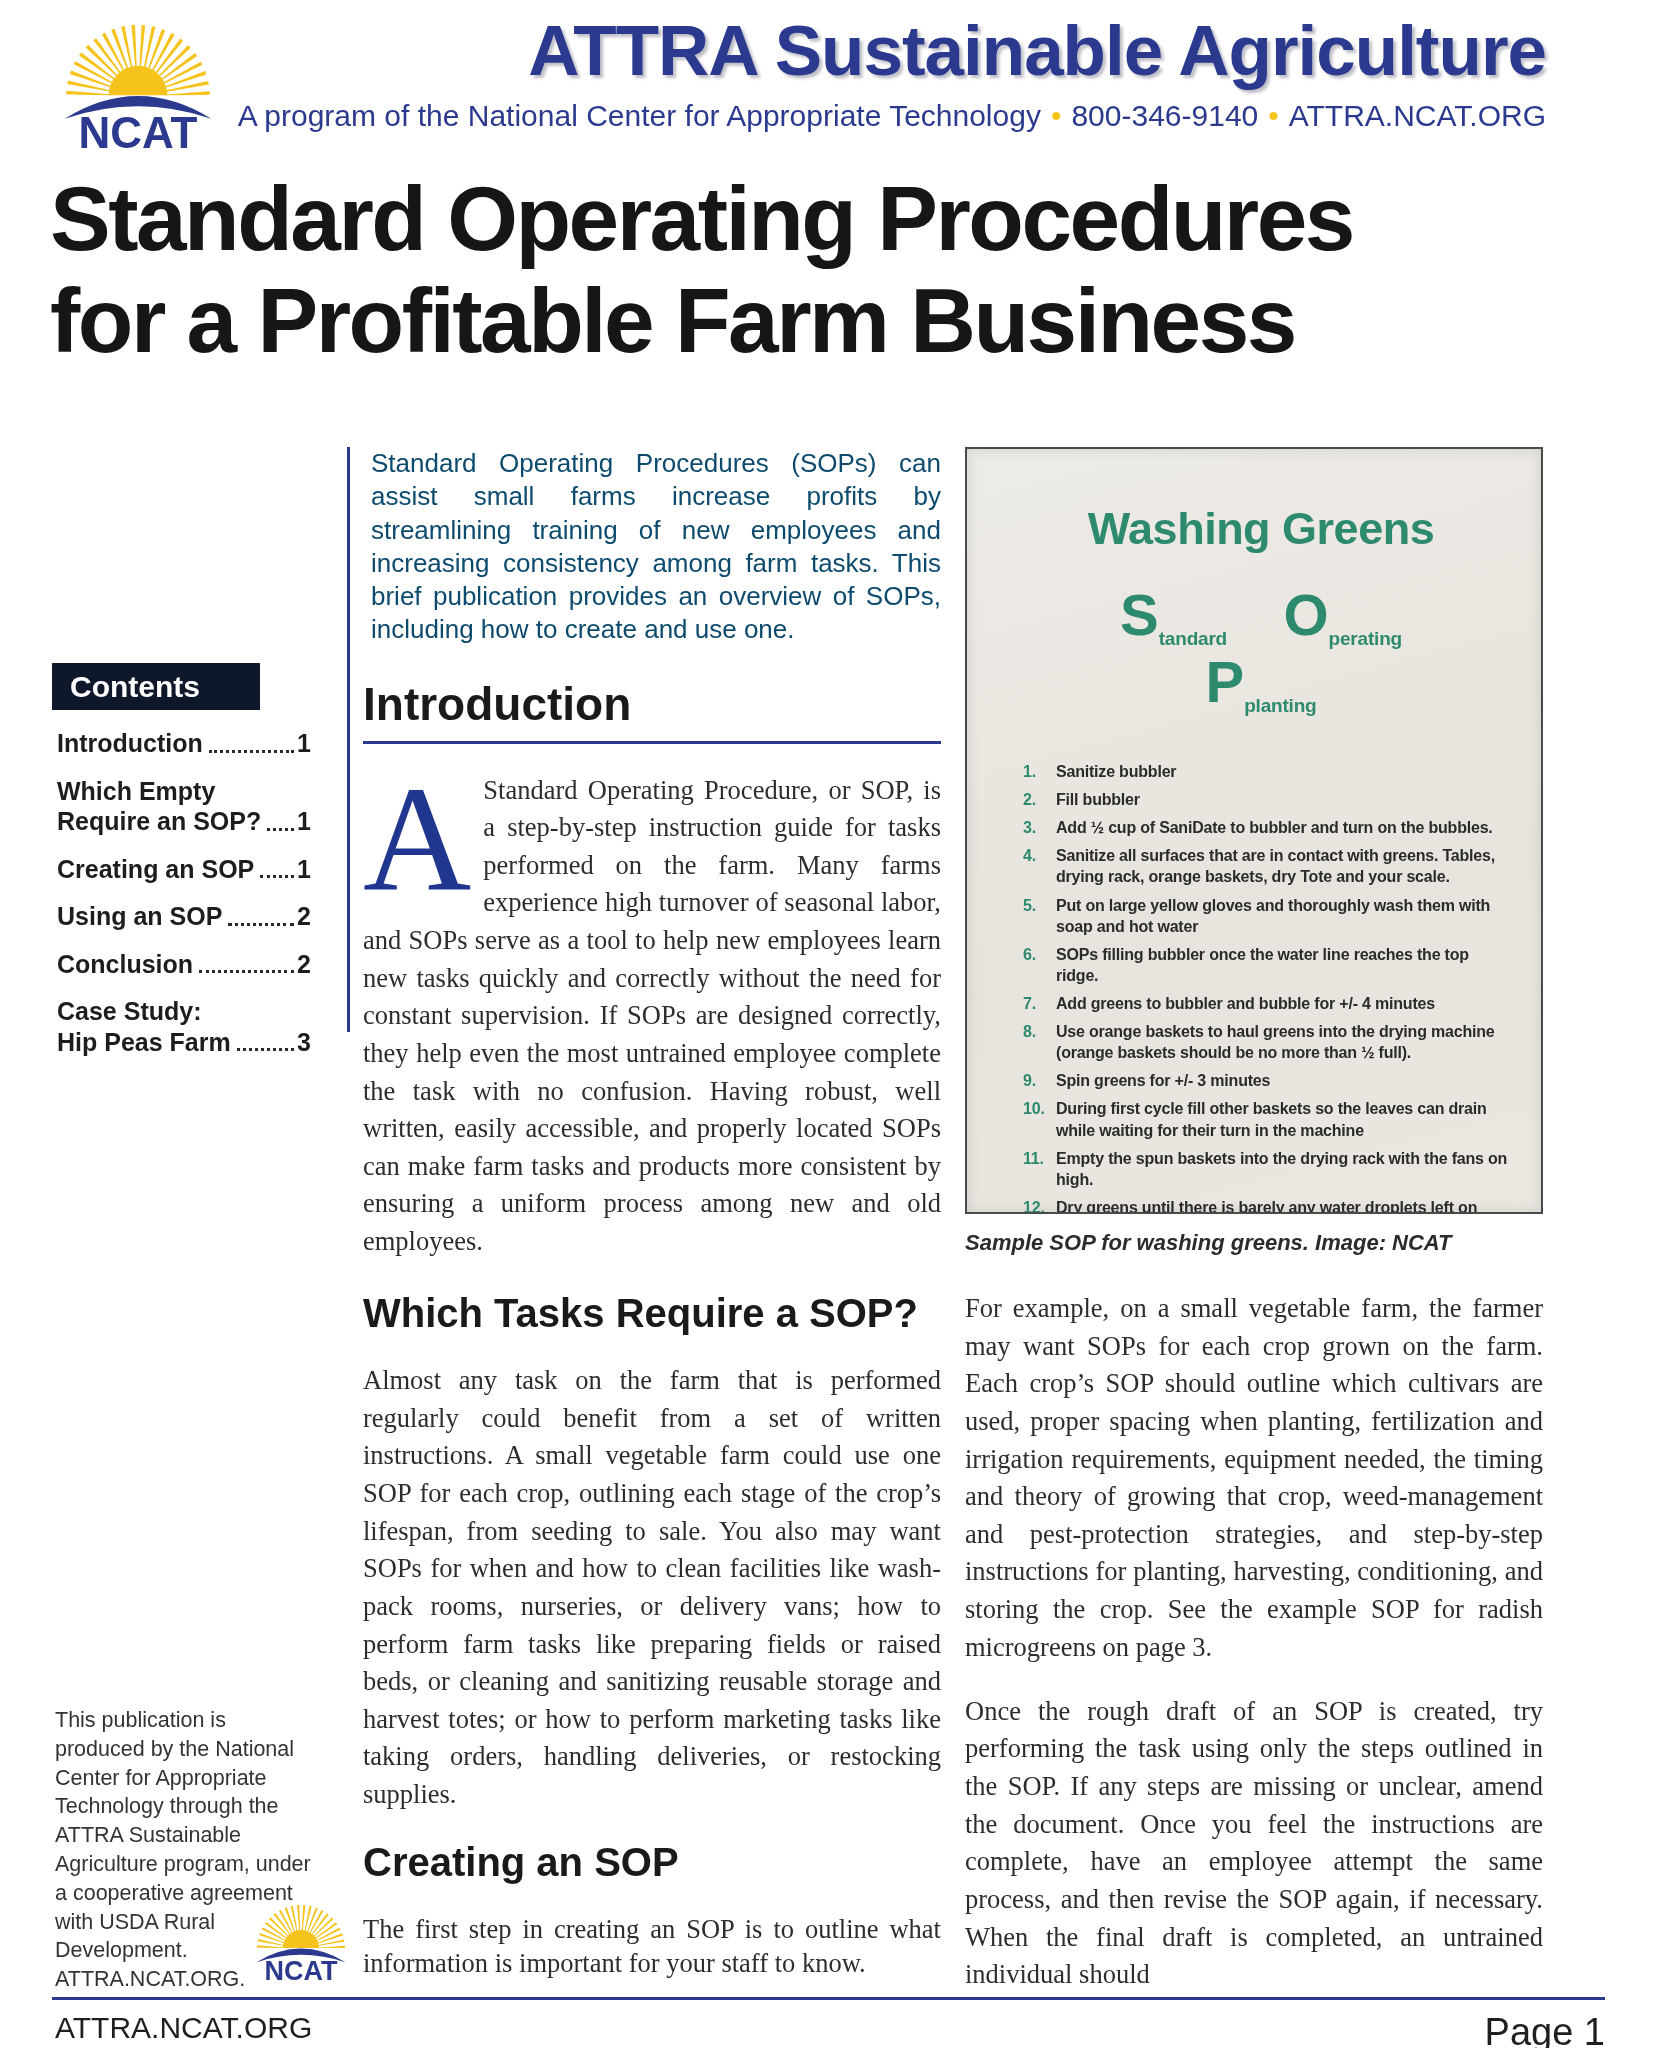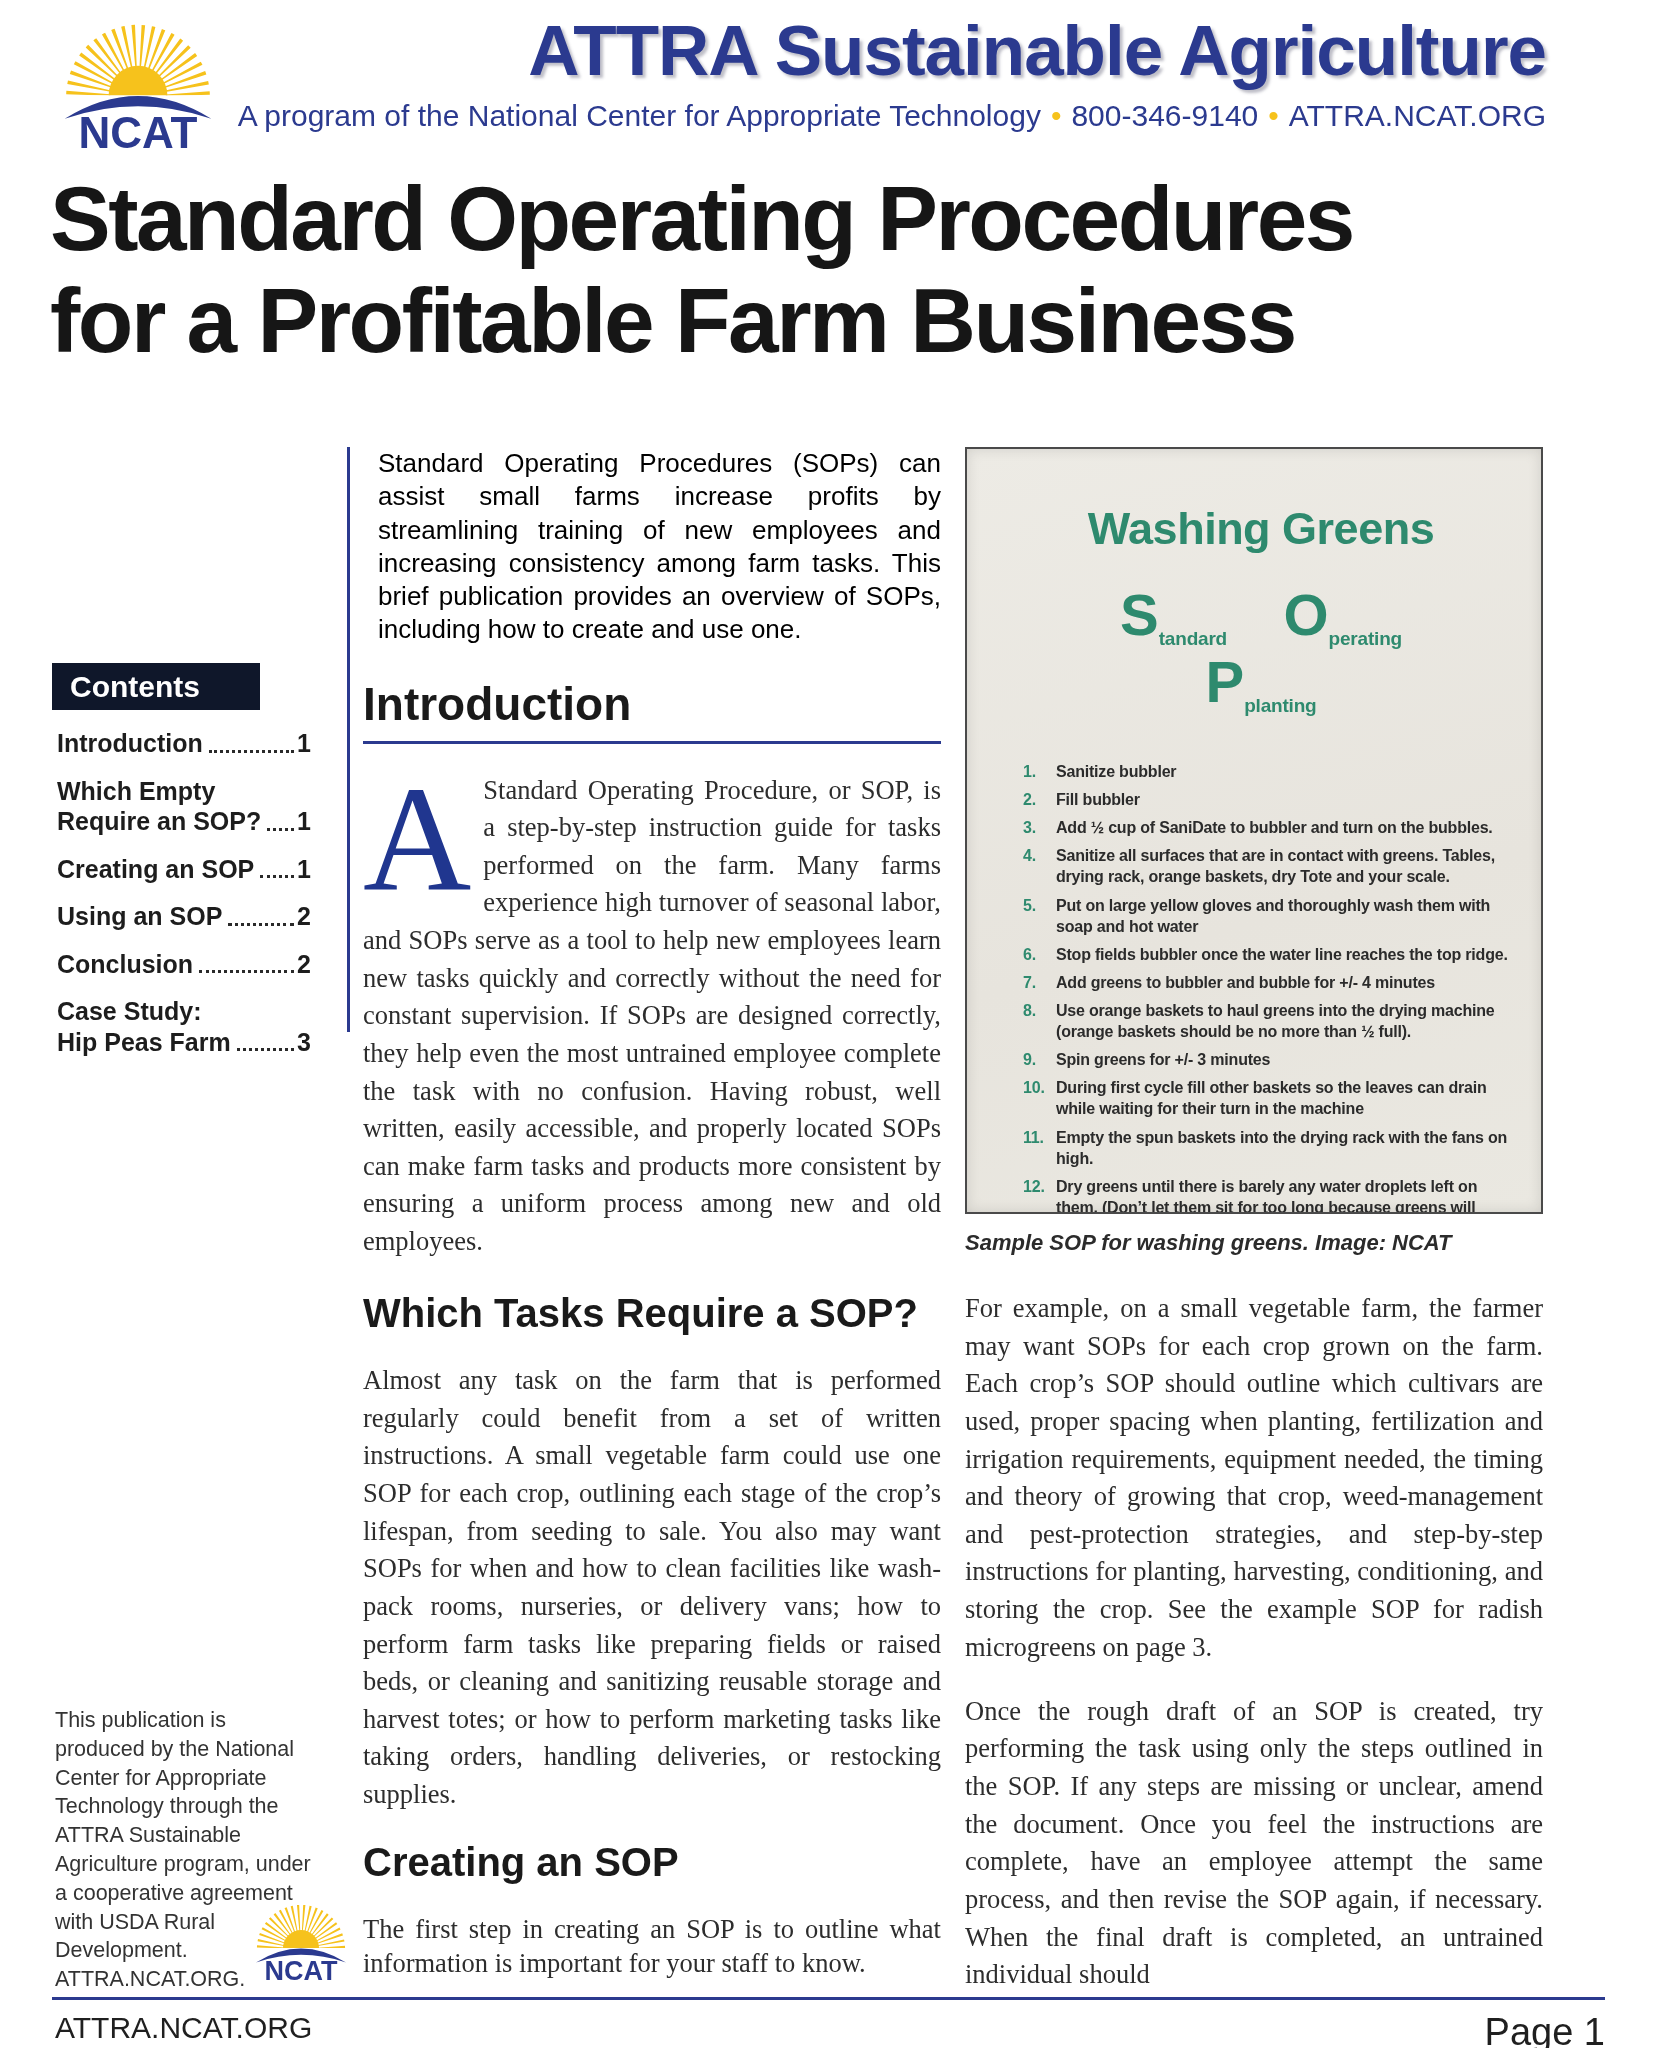--- a/index.html
+++ b/index.html
@@ -32,21 +32,21 @@
   .vrule{left:347px;top:447px;width:3px;height:585px;background:#2B3A8F;}
 
   
   .credit{left:55px;top:1706px;width:296px;font-size:21.5px;line-height:1.34;color:#333;}
   .credit-text{width:258px;}
   .credit-logo{position:absolute;right:-4px;bottom:6px;width:108px;height:96px;}
   .credit-logo svg{width:100%;height:100%;}
 
   
   .col-mid{left:363px;top:447px;width:578px;}
-  .abstract{font-size:26px;line-height:1.28;color:#000000;text-align:justify;margin:0 0 12px 15px;}
+  .abstract{font-size:26px;line-height:1.28;color:#0c4a6e;text-align:justify;margin:0 0 12px 8px;}
   .serif{font-family:"Liberation Serif","DejaVu Serif",serif;color:#2d2d2d;
          font-size:26.5px;line-height:1.42;text-align:justify;}
   .h-intro{margin:30px 0 0 0;font-size:46px;font-weight:bold;color:#1a1a1a;}
   .h-rule{height:3px;background:#2B3A8F;margin:10px 0 28px 0;}
   .h2{font-size:40px;font-weight:bold;color:#1a1a1a;}
   .h-which{margin:30px 0 20px 0;}
   .h-creating{margin:24px 0 14px 0;}
   .dropcap{float:left;font-family:"Liberation Serif","DejaVu Serif",serif;color:#20368F;
            font-size:150px;line-height:.78;margin:8px 12px 0 0;}
   .p-last{line-height:1.3;}
@@ -207,21 +207,21 @@
         <li>
             <span>Add ½ cup of SaniDate to bubbler and turn on the bubbles.</span>
           </li>
         <li>
             <span>Sanitize all surfaces that are in contact with greens. Tables, drying rack, orange baskets, dry Tote and your scale.</span>
           </li>
         <li>
             <span>Put on large yellow gloves and thoroughly wash them with soap and hot water</span>
           </li>
         <li>
-            <span>Stop fields bubbler once the water line reaches the top ridge.</span>
+            <span>SOPs filling bubbler once the water line reaches the top ridge.</span>
           </li>
         <li>
             <span>Add greens to bubbler and bubble for +/- 4 minutes</span>
           </li>
         <li>
             <span>Use orange baskets to haul greens into the drying machine (orange baskets should be no more than ½ full).</span>
           </li>
         <li>
             <span>Spin greens for +/- 3 minutes</span>
           </li>

